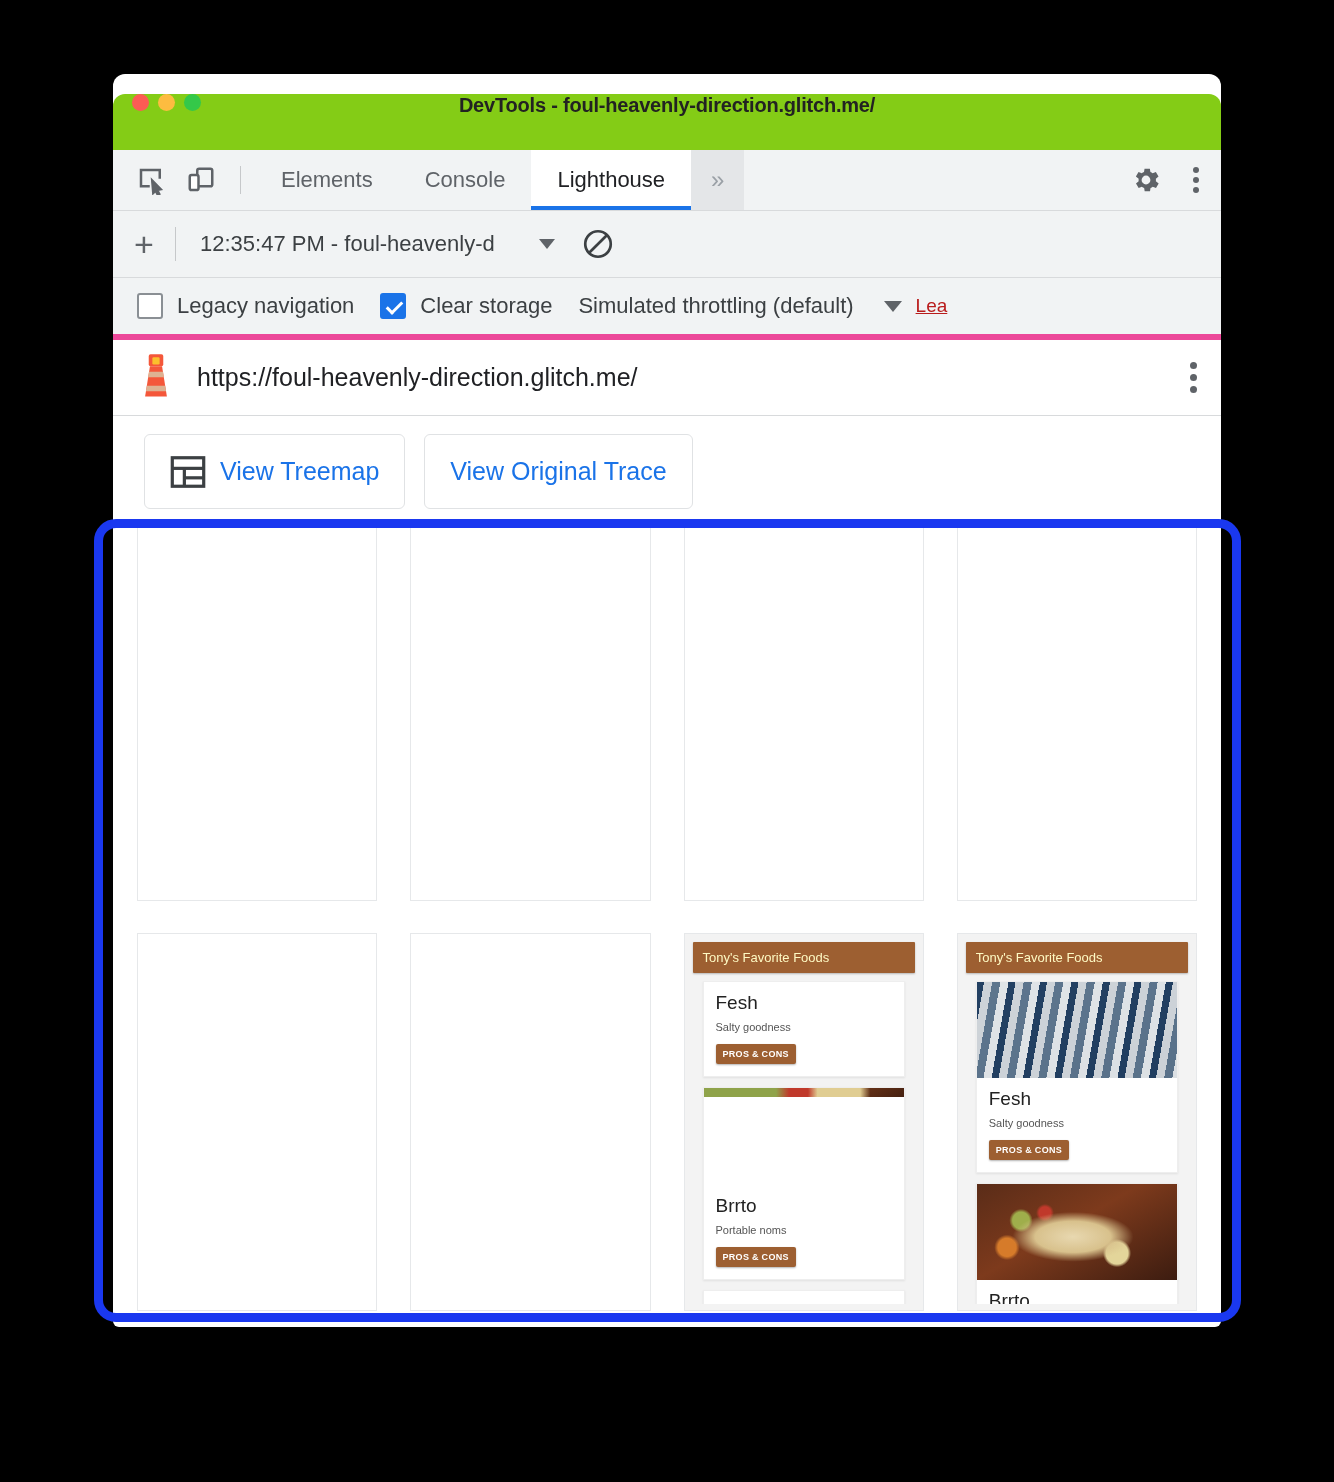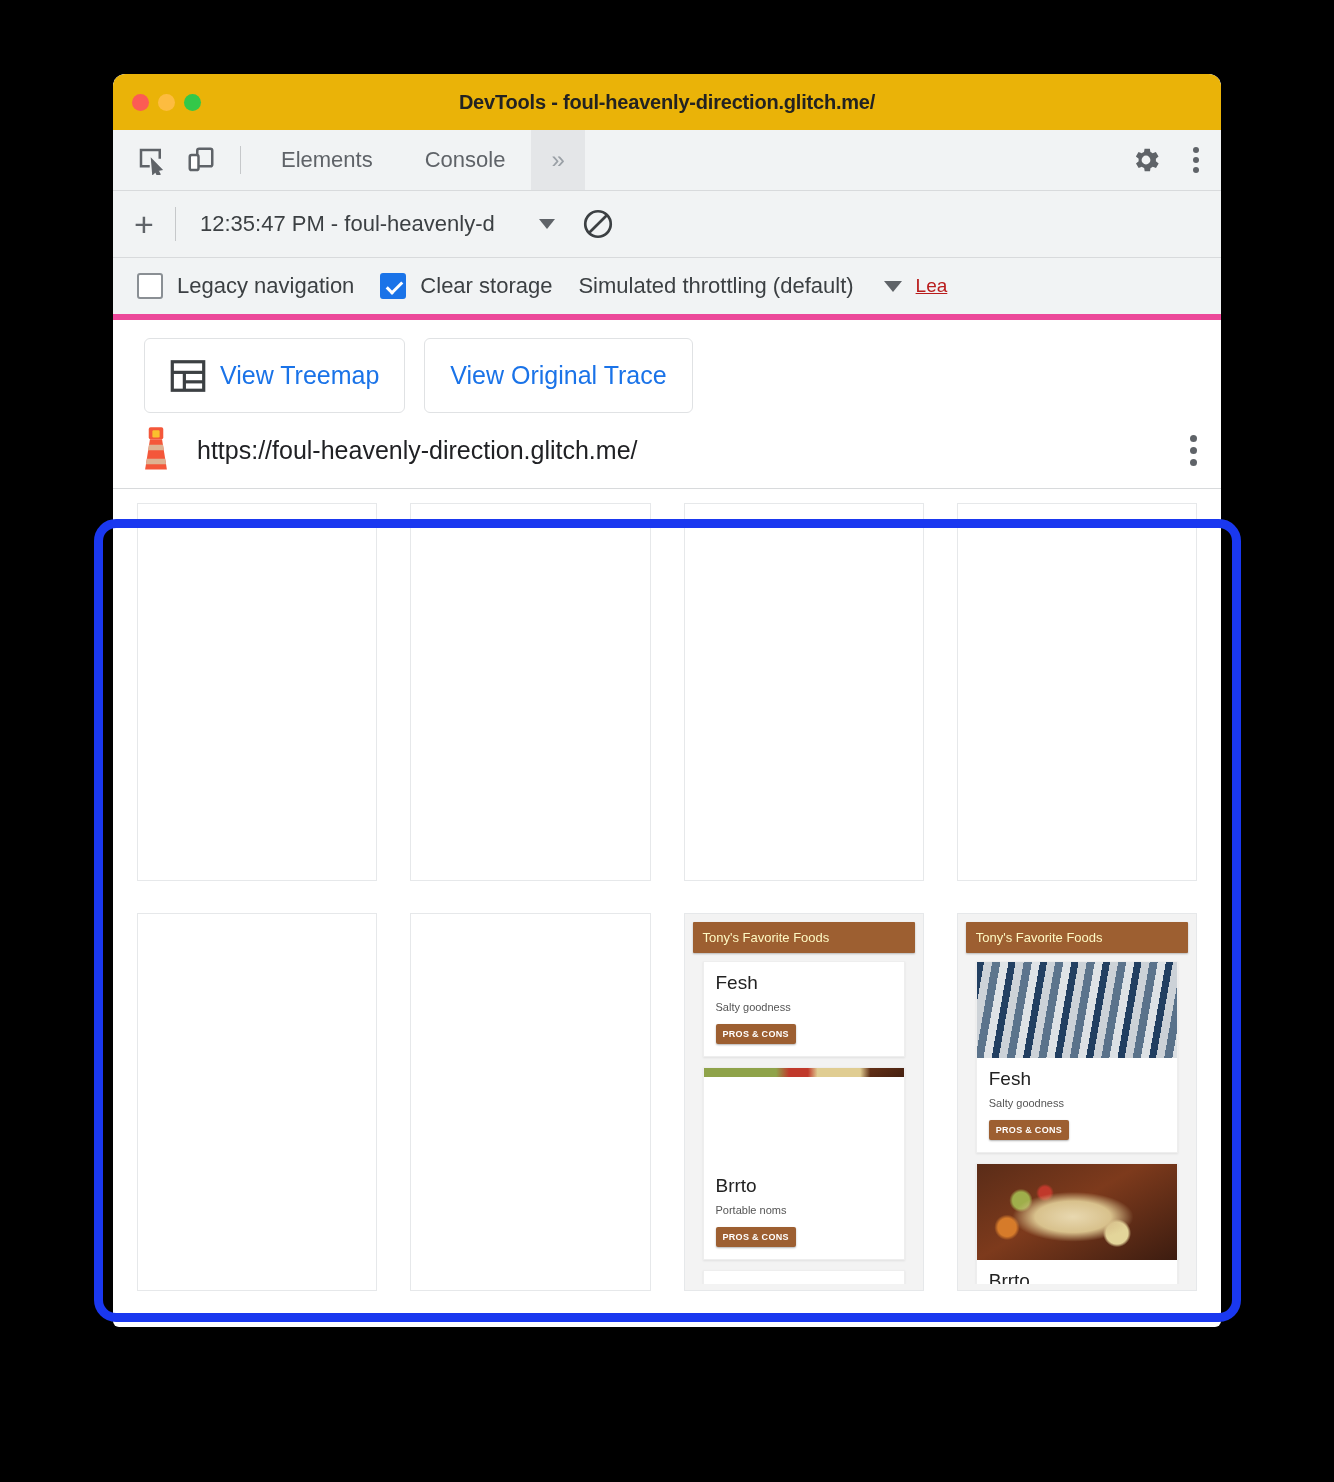--- a/index.html
+++ b/index.html
@@ -16,25 +16,25 @@
     left: 113px; top: 74px;
     width: 1108px; height: 1253px;
     background: #ffffff;
     border-radius: 12px 12px 6px 6px;
     overflow: hidden;
   }
 
   
   #titlebar {
     height: 56px;
-    background: #eab308;
+    background: #84cc16;
     display: flex;
-    align-items: center;
     position: relative;
     border-radius: 12px 12px 0 0;
+    margin-top: 20px;
   }
   .traffic {
     display: flex; gap: 9px;
     margin-left: 19px;
   }
   .dot { width: 17px; height: 17px; border-radius: 50%; }
   .dot.red    { background: #fc5c54; }
   .dot.yellow { background: #fdbc40; }
   .dot.green  { background: #34c849; }
   #window-title {
@@ -342,20 +342,23 @@
         <rect x="3" y="8" width="7" height="12" rx="1.5" fill="#fff"></rect>
       </svg>
     </div>
     <div class="vsep"></div>
     <div class="tab">
       <span>Elements</span>
     </div>
     <div class="tab">
       <span>Console</span>
     </div>
+    <div class="tab active">
+      <span>Lighthouse</span>
+    </div>
     <div class="tab more">
       <span>»</span>
     </div>
     <div class="right">
       <div class="vsep"></div>
       <div class="tool-ico">
         <svg width="32" height="32" viewBox="0 0 24 24" fill="#5f6368">
           <path d="M19.4 13a7.6 7.6 0 0 0 0-2l2-1.6-2-3.4-2.4 1a7.5 7.5 0 0 0-1.7-1l-.4-2.5h-4l-.4 2.5c-.6.2-1.2.6-1.7 1l-2.4-1-2 3.4L6.5 11a7.6 7.6 0 0 0 0 2l-2 1.6 2 3.4 2.4-1c.5.4 1.1.8 1.7 1l.4 2.5h4l.4-2.5c.6-.2 1.2-.6 1.7-1l2.4 1 2-3.4-2.1-1.6zM12 15.3A3.3 3.3 0 1 1 12 8.7a3.3 3.3 0 0 1 0 6.6z"></path>
         </svg>
       </div>
@@ -389,37 +392,20 @@
     </div>
     <div class="chk-wrap" style="margin-left:26px">
       <span class="chk on"></span>
       <span class="opt-label">Clear storage</span>
     </div>
     <div id="throttle">
       <span>Simulated throttling (default)</span>
     </div>
     <span class="caret-sm"></span>
     <span id="learn">Lea</span>
-  </div>
-
-  <div id="actions">
-    <div class="act-btn">
-      <span id="treemap-icon">
-        <svg width="36" height="32" viewBox="0 0 24 22" fill="none" stroke="#3c4043" stroke-width="2.2">
-          <rect x="1.2" y="1.2" width="21.6" height="19.6"></rect>
-          <line x1="1.2" y1="8.5" x2="22.8" y2="8.5"></line>
-          <line x1="9.5" y1="8.5" x2="9.5" y2="20.8"></line>
-          <line x1="9.5" y1="15" x2="22.8" y2="15"></line>
-        </svg>
-      </span>
-      <span class="act-label">View Treemap</span>
-    </div>
-    <div class="act-btn">
-      <span class="act-label">View Original Trace</span>
-    </div>
   </div>
 
   <div id="urlbar">
     <span>
       <svg width="38" height="46" viewBox="0 0 30 38">
         <rect x="9" y="1" width="12" height="10" rx="1.5" fill="#f4573a"></rect>
         <rect x="12" y="3.5" width="6" height="6" rx="1" fill="#fbc02d"></rect>
         <polygon points="6,36 24,36 20,11 10,11" fill="#f4573a"></polygon>
         <polygon points="7.4,27 22.6,27 23.3,31.5 6.7,31.5" fill="#deb292"></polygon>
         <polygon points="9.2,15.5 20.8,15.5 21.5,20 8.5,20" fill="#deb292"></polygon>
@@ -427,20 +413,37 @@
       </svg>
     </span>
     <span id="url-text">https://foul-heavenly-direction.glitch.me/</span>
     <span id="url-kebab">
       <i></i>
         <i></i>
         <i></i>
     </span>
   </div>
 
+  <div id="actions">
+    <div class="act-btn">
+      <span id="treemap-icon">
+        <svg width="36" height="32" viewBox="0 0 24 22" fill="none" stroke="#3c4043" stroke-width="2.2">
+          <rect x="1.2" y="1.2" width="21.6" height="19.6"></rect>
+          <line x1="1.2" y1="8.5" x2="22.8" y2="8.5"></line>
+          <line x1="9.5" y1="8.5" x2="9.5" y2="20.8"></line>
+          <line x1="9.5" y1="15" x2="22.8" y2="15"></line>
+        </svg>
+      </span>
+      <span class="act-label">View Treemap</span>
+    </div>
+    <div class="act-btn">
+      <span class="act-label">View Original Trace</span>
+    </div>
+  </div>
+
   <div id="filmstrip">
     <div id="grid">
 
       <div class="thumb r1"></div>
       <div class="thumb r1"></div>
       <div class="thumb r1"></div>
       <div class="thumb r1"></div>
 
       <div class="thumb r2"></div>
       <div class="thumb r2"></div>

